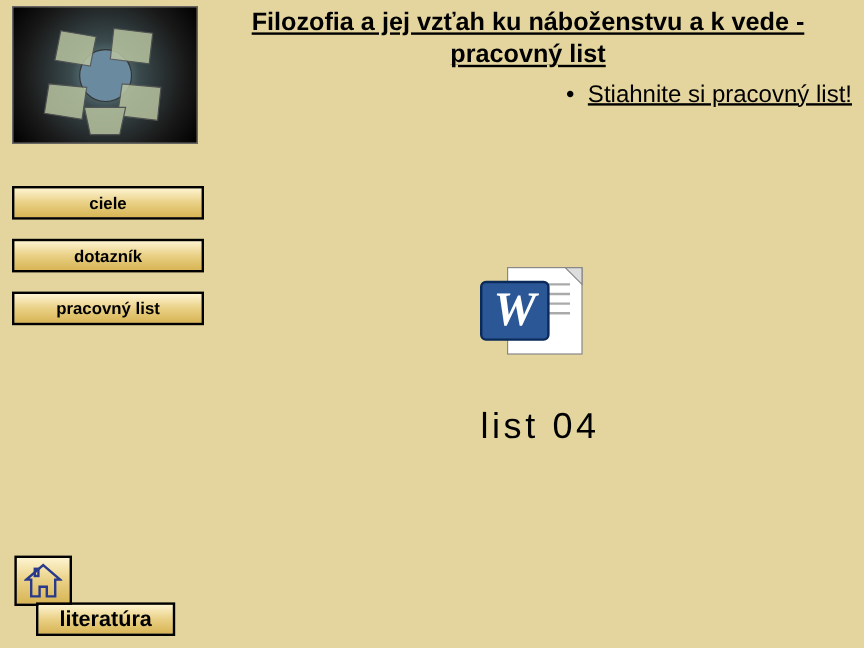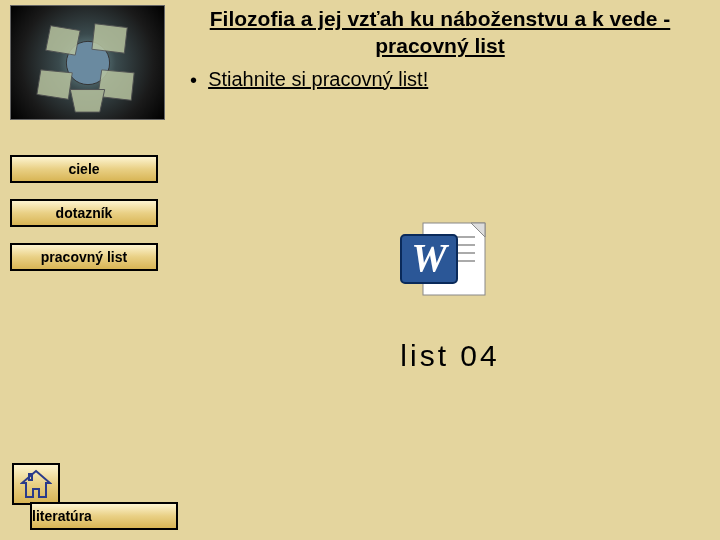--- a/index.html
+++ b/index.html
@@ -21,21 +21,21 @@
     text-decoration: underline;
   }
   .title {
     font-size: 21px;
     font-weight: bold;
     color: #000;
     line-height: 1.3;
   }
   .bullet-line {
     margin-top: 8px;
-    text-align: left;
+    text-align: right;
     padding-left: 20px;
     font-size: 20px;
   }
   .bullet {
     display: inline-block;
     vertical-align: middle;
   }
   .thumb {
     position: absolute;
     left: 10px;
@@ -47,21 +47,21 @@
   }
   .thumb svg { width: 100%; height: 100%; }
   .nav {
     position: absolute;
     left: 10px;
     top: 155px;
     width: 155px;
   }
   .nav-btn {
     display: block;
-    width: 148px;
+    width: 160px;
     height: 28px;
     margin-bottom: 16px;
     border: 2px solid #000;
     background: linear-gradient(#fdf4d0 0%, #e9d085 50%, #d8b555 100%);
     font-size: 14px;
     font-weight: bold;
     text-align: center;
     line-height: 24px;
     cursor: pointer;
     color: #000;
@@ -77,27 +77,27 @@
     cursor: pointer;
     display: flex;
     align-items: center;
     justify-content: center;
   }
   .lit-btn {
     position: absolute;
     left: 22px;
     top: 520px;
     transform: translateY(-10px);
-    width: 148px;
+    width: 116px;
     height: 28px;
     border: 2px solid #000;
     background: linear-gradient(#fdf4d0 0%, #e9d085 50%, #d8b555 100%);
-    font-size: 14px;
+    font-size: 18px;
     font-weight: bold;
-    text-align: left;
+    text-align: center;
     line-height: 24px;
     cursor: pointer;
     color: #000;
   }
   .doc-area {
     position: absolute;
     left: 340px;
     top: 215px;
     width: 220px;
     text-align: center;

